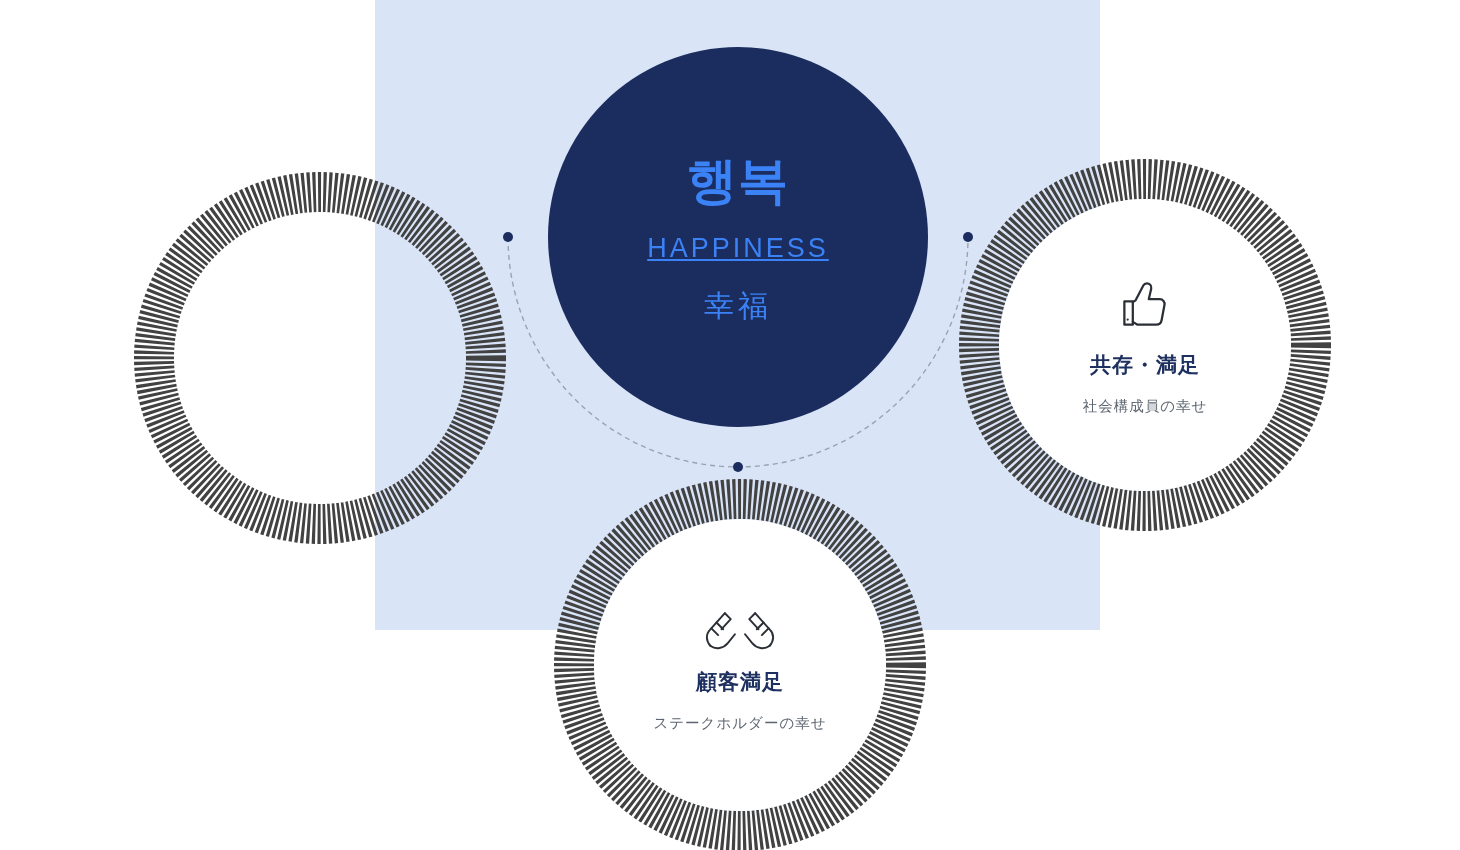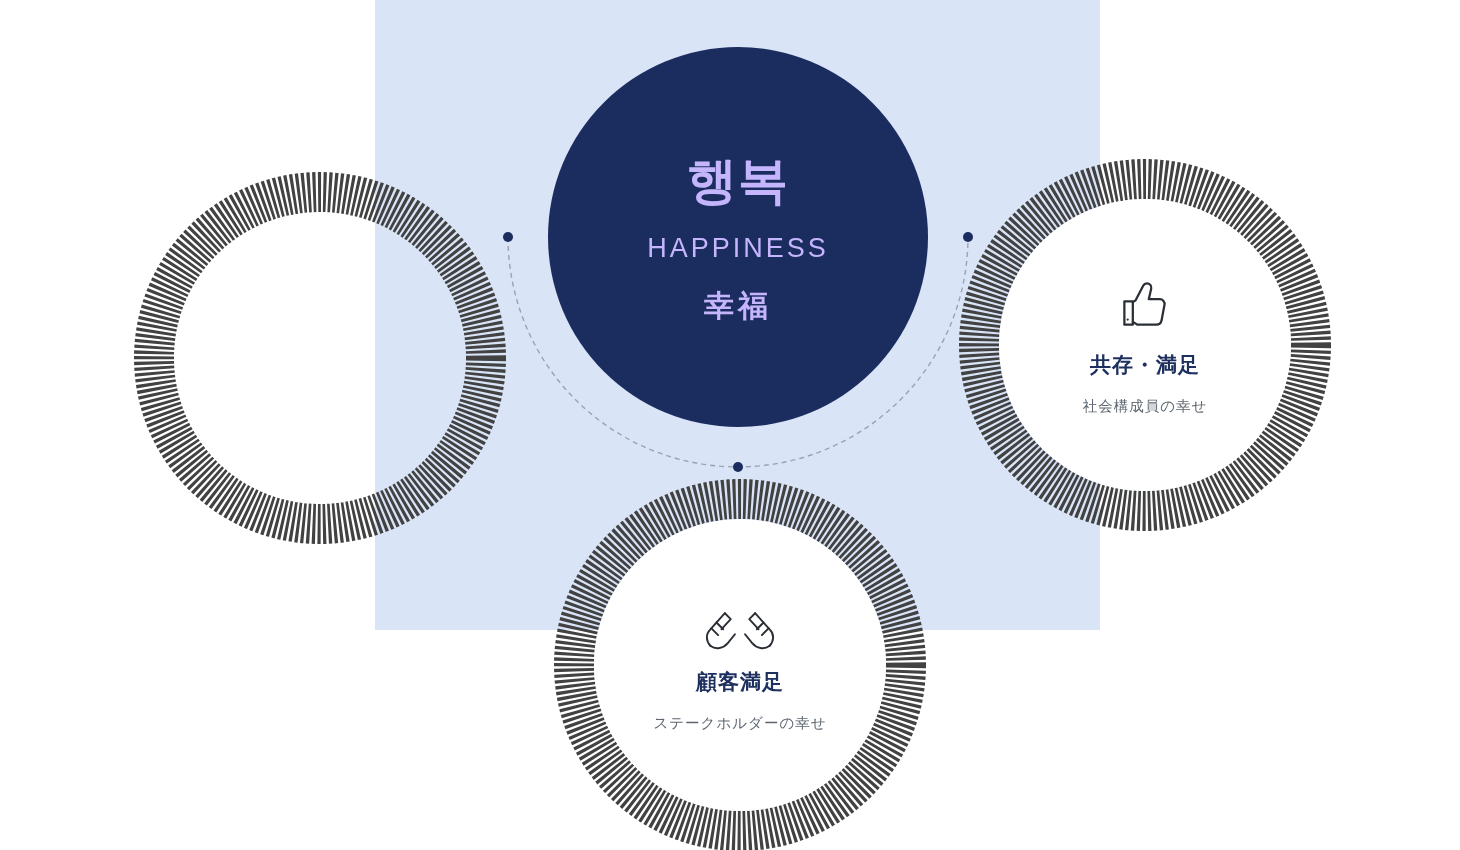--- a/index.html
+++ b/index.html
@@ -41,38 +41,39 @@
   .center-circle {
     position:absolute;
     left:548px; top:47px;
     width:380px; height:380px;
     border-radius:50%;
     background:#1b2c5e;
     display:flex;
     flex-direction:column;
     align-items:center;
     justify-content:center;
-    color:#c4b5fd;
+    color:#3b82f6;
     text-align:center;
   }
   .center-primary {
     font-size:50px;
     font-weight:700;
     letter-spacing:1px;
   }
   .center-secondary {
     margin-top:18px;
     font-size:27px;
     font-weight:500;
     letter-spacing:3px;
+    text-decoration:underline;
   }
   .center-tertiary {
     margin-top:22px;
     font-size:30px;
-    font-weight:700;
+    font-weight:400;
     letter-spacing:4px;
     text-align:right;
   }
 
   .node {
     position:absolute;
     width:292px; height:292px;
     border-radius:50%;
     background:#ffffff;
     display:flex;

